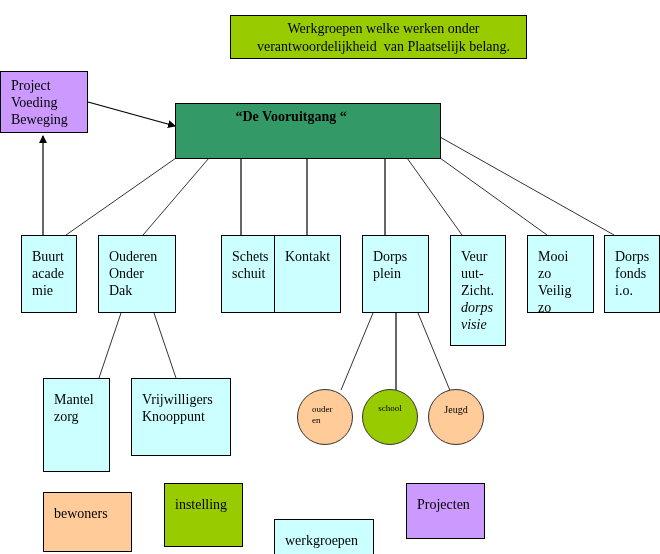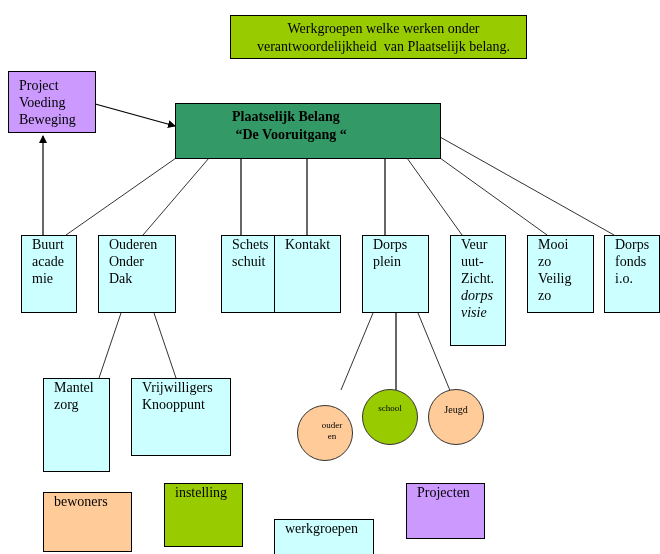--- a/index.html
+++ b/index.html
@@ -1,19 +1,19 @@
 <!DOCTYPE html>
 <html><head>
 <meta charset="utf-8">
 <style>
   html, body { margin: 0; padding: 0; background: #ffffff; }
   body { width: 660px; height: 554px; position: relative; overflow: hidden;
          font-family: "Liberation Serif", "DejaVu Serif", serif; color: #000; }
   .box { position: absolute; box-sizing: border-box; border: 1.5px solid #000;
-         font-size: 14px; line-height: 17px; padding: 0 0 0 10px; }
+         font-size: 14px; line-height: 17px; padding: 12px 0 0 10px; }
   .cyan { background: #ccffff; }
   .green { background: #339966; }
   .lime { background: #99cc00; }
   .violet { background: #cc99ff; }
   .peach { background: #ffcc99; }
   .circle { position: absolute; box-sizing: border-box; border: 1.2px solid #333;
             border-radius: 50%; text-align: center; font-size: 9px; line-height: 11px; }
   .line { white-space: pre; display: block; }
   svg.wires { position: absolute; left: 0; top: 0; }
   .it { font-style: italic; }
@@ -47,28 +47,27 @@
   <line x1="373" y1="313" x2="341" y2="390" stroke="#333" stroke-width="1"></line>
   <line x1="396" y1="313" x2="396" y2="390" stroke="#000" stroke-width="1.2"></line>
   <line x1="418" y1="313" x2="451" y2="393" stroke="#333" stroke-width="1"></line>
 </svg>
 
 <div class="box lime" style="left:230px; top:15px; width:297px; height:44px; padding:4px 0 0 10px; line-height:18px;text-align:center;">
   <span class="line">Werkgroepen welke werken onder</span>
   <span class="line">verantwoordelijkheid  van Plaatselijk belang.</span>
 </div>
 
-<div class="box violet" style="left:8px; top:71px; width:88px; height:62px; padding:5px 0 0 10px;">
+<div class="box violet" style="left:0px; top:71px; width:88px; height:62px; padding:5px 0 0 10px;">
   <span class="line">Project</span>
   <span class="line">Voeding</span>
   <span class="line">Beweging</span>
 </div>
 
 <div class="box green" style="left:175px; top:103px; width:266px; height:56px; padding:4px 0 0 56px; font-weight:bold; line-height:18px;">
-  <span class="line">Plaatselijk Belang</span>
   <span class="line"> “De Vooruitgang “</span>
 </div>
 
 <div class="box cyan" style="left:21px; top:235px; width:56px; height:78px;">
   <span class="line">Buurt</span>
   <span class="line">acade</span>
   <span class="line">mie</span>
 </div>
 <div class="box cyan" style="left:98px; top:235px; width:78px; height:78px;">
   <span class="line">Ouderen</span>
@@ -107,21 +106,21 @@
 
 <div class="box cyan" style="left:43px; top:378px; width:67px; height:94px;">
   <span class="line">Mantel</span>
   <span class="line">zorg</span>
 </div>
 <div class="box cyan" style="left:131px; top:378px; width:100px; height:78px;">
   <span class="line">Vrijwilligers</span>
   <span class="line">Knooppunt</span>
 </div>
 
-<div class="circle peach" style="left:297px; top:405px; width:56px; height:56px; padding-top:14px; text-align:center; padding-left:14px;">
+<div class="circle peach" style="left:297px; top:389px; width:56px; height:56px; padding-top:14px; text-align:left; padding-left:14px;">
   <span class="line">ouder</span>
   <span class="line">en</span>
 </div>
 <div class="circle lime" style="left:362px; top:389px; width:56px; height:56px; padding-top:13px;">
   <span class="line">school</span>
 </div>
 <div class="circle peach" style="left:428px; top:389px; width:56px; height:56px; padding-top:14px; font-size:10px;">
   <span class="line">Jeugd</span>
 </div>
 

